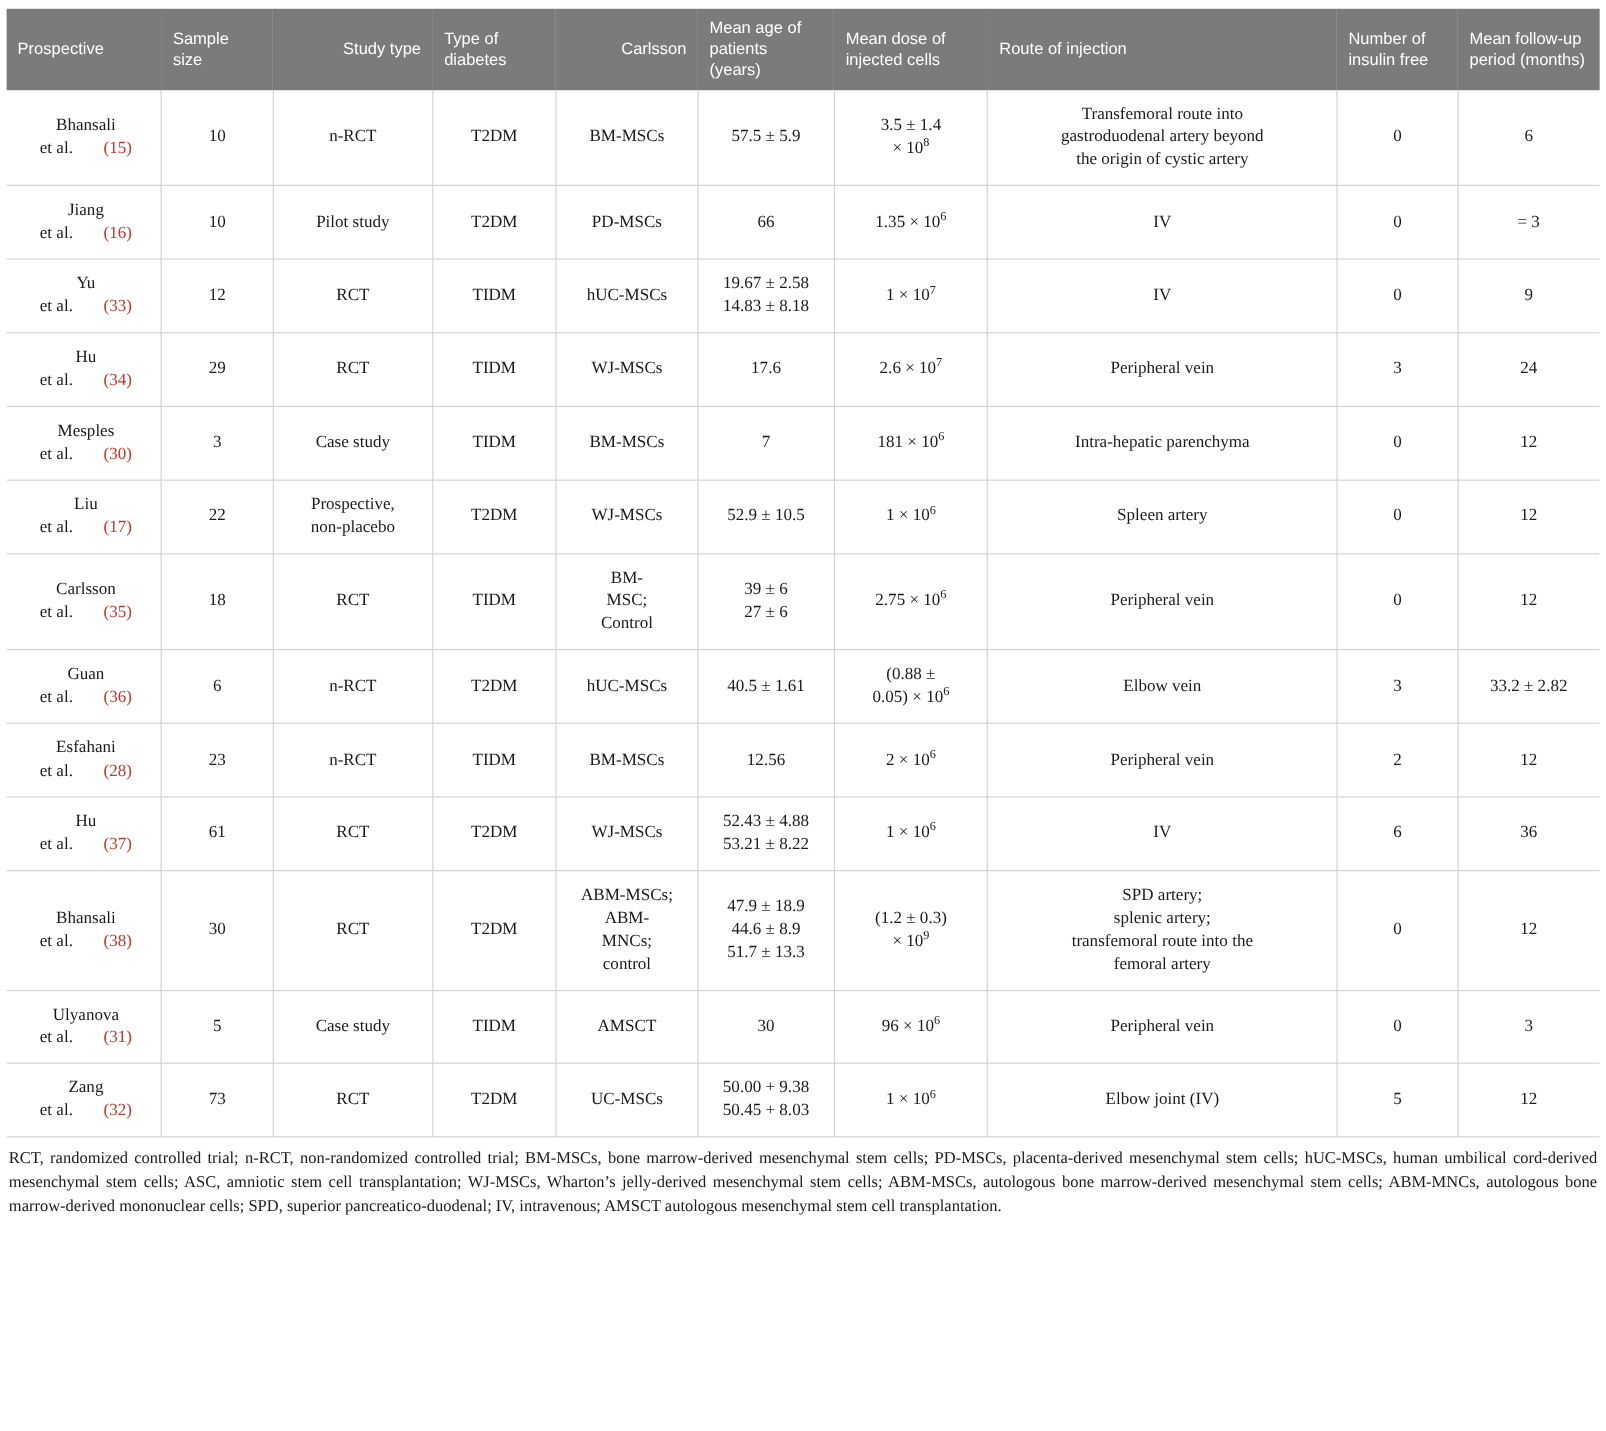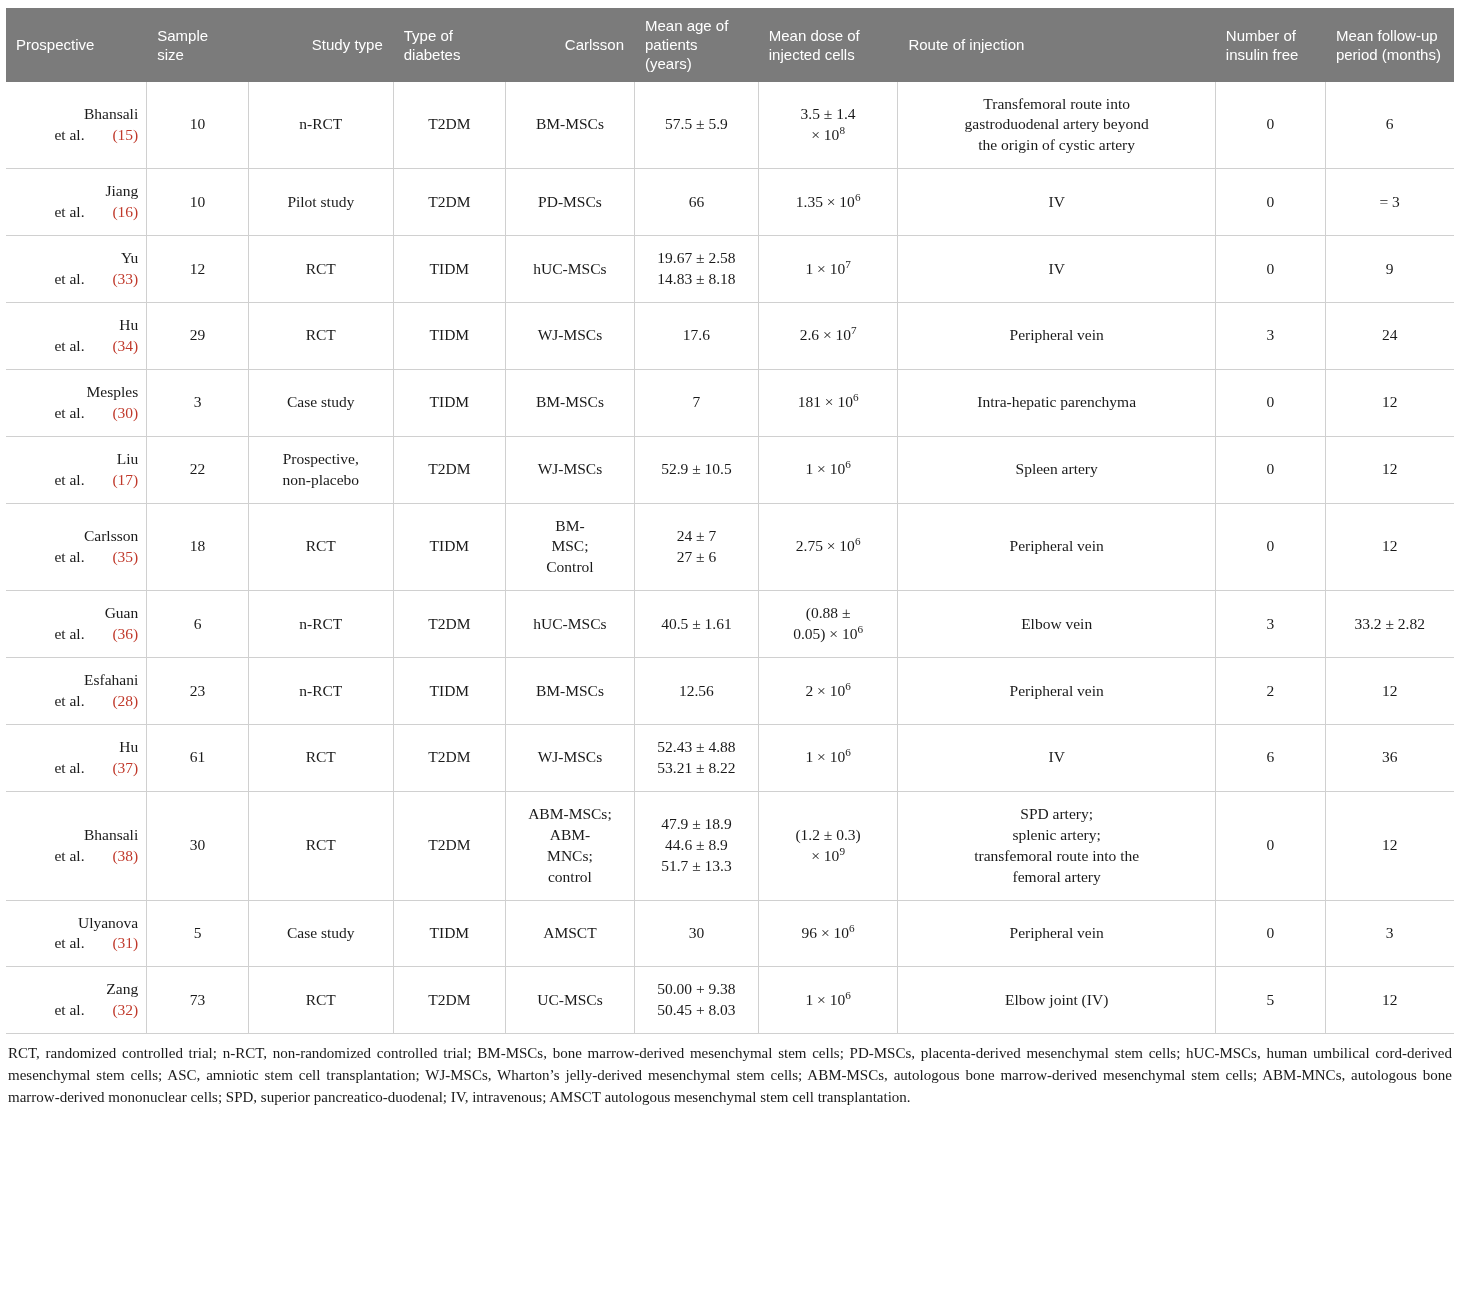--- a/index.html
+++ b/index.html
@@ -38,21 +38,21 @@
   table.data tbody td {
     border-bottom: 1px solid #d0d0d0;
     border-right: 1px solid #d0d0d0;
     padding: 12px 8px;
     vertical-align: middle;
     text-align: center;
     line-height: 1.35;
   }
   table.data tbody td:last-child { border-right: none; }
   table.data tbody td.left {
-    text-align: right;
+    text-align: center;
     padding-left: 12px;
   }
   table.data tbody tr:first-child td { border-top: none; }
   .ref-line2 { white-space: nowrap; }
   .refnum { color: #c0392b; margin-left: 24px; }
   sup { font-size: 0.72em; vertical-align: super; line-height: 0; }
   .cellline { display: block; }
   .footnote {
     width: 1448px;
     margin-top: 9px;
@@ -270,21 +270,21 @@
           <td>
             <span class="cellline">RCT</span>
           </td>
           <td>TIDM</td>
           <td>
             <span class="cellline">BM-</span>
             <span class="cellline">MSC;</span>
             <span class="cellline">Control</span>
           </td>
           <td>
-            <span class="cellline">24 ± 7</span>
+            <span class="cellline">39 ± 6</span>
             <span class="cellline">27 ± 6</span>
           </td>
           <td>
             <span class="cellline">2.75 × 10<sup>6</sup></span>
           </td>
           <td>
             <span class="cellline">Peripheral vein</span>
           </td>
           <td>0</td>
           <td>12</td>

